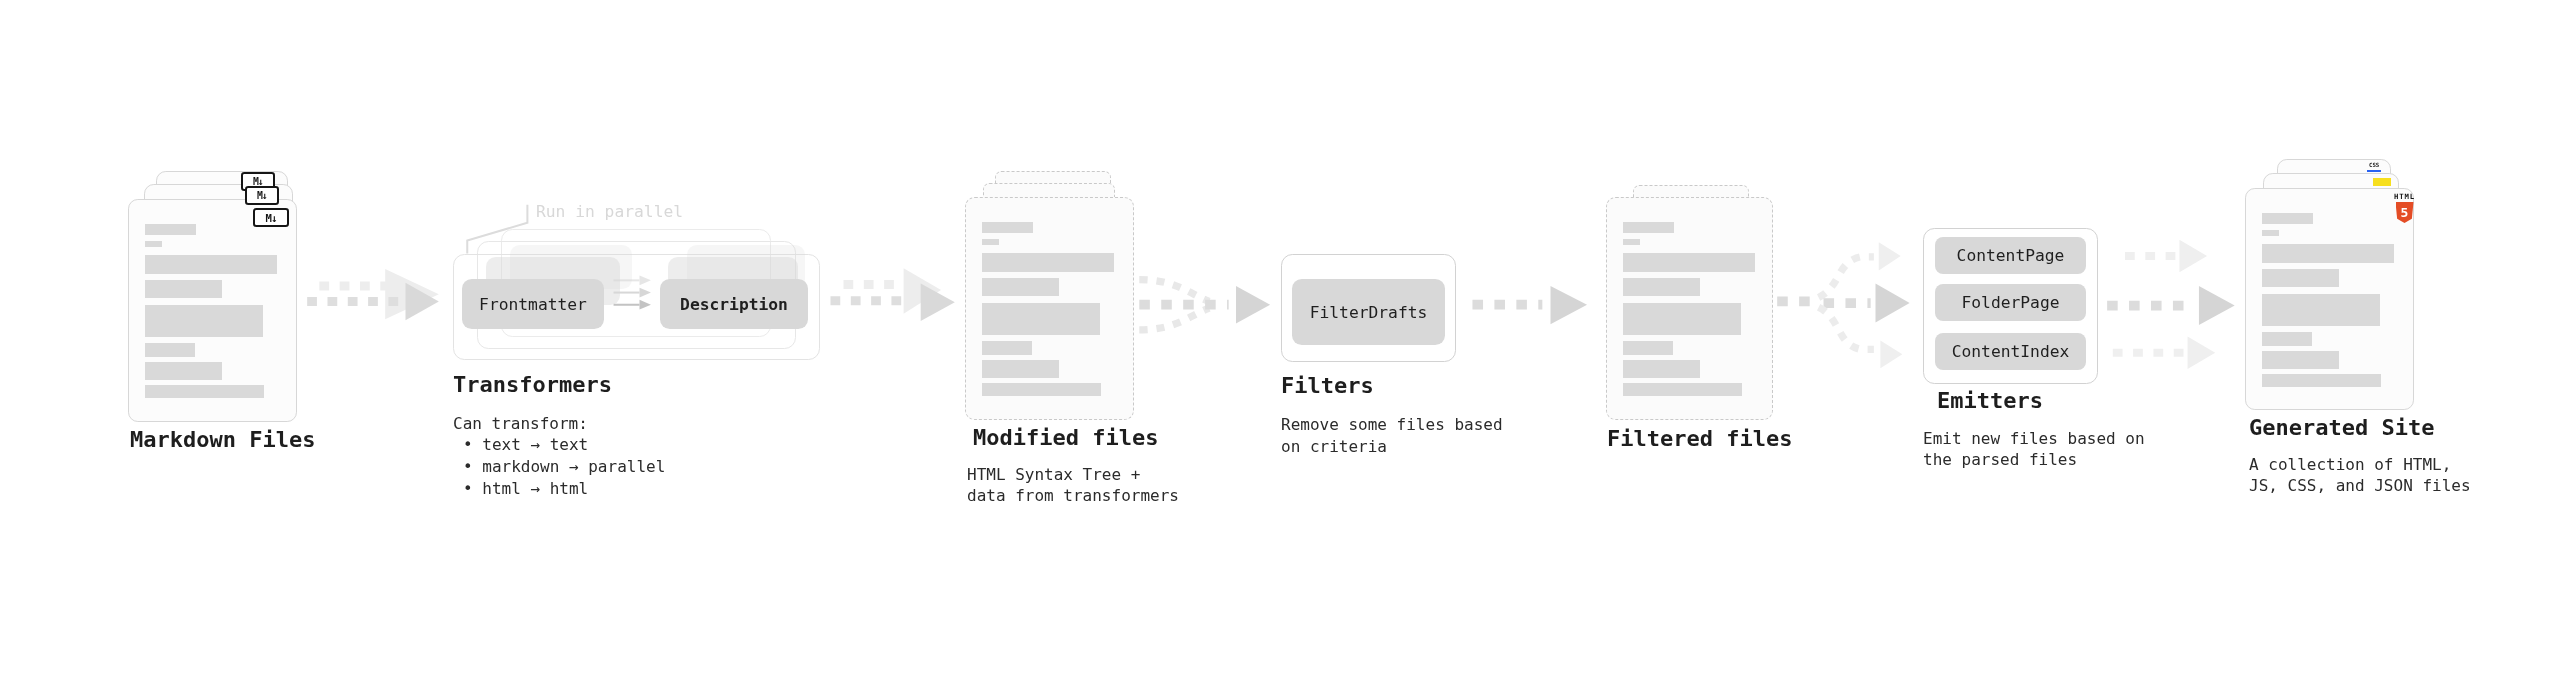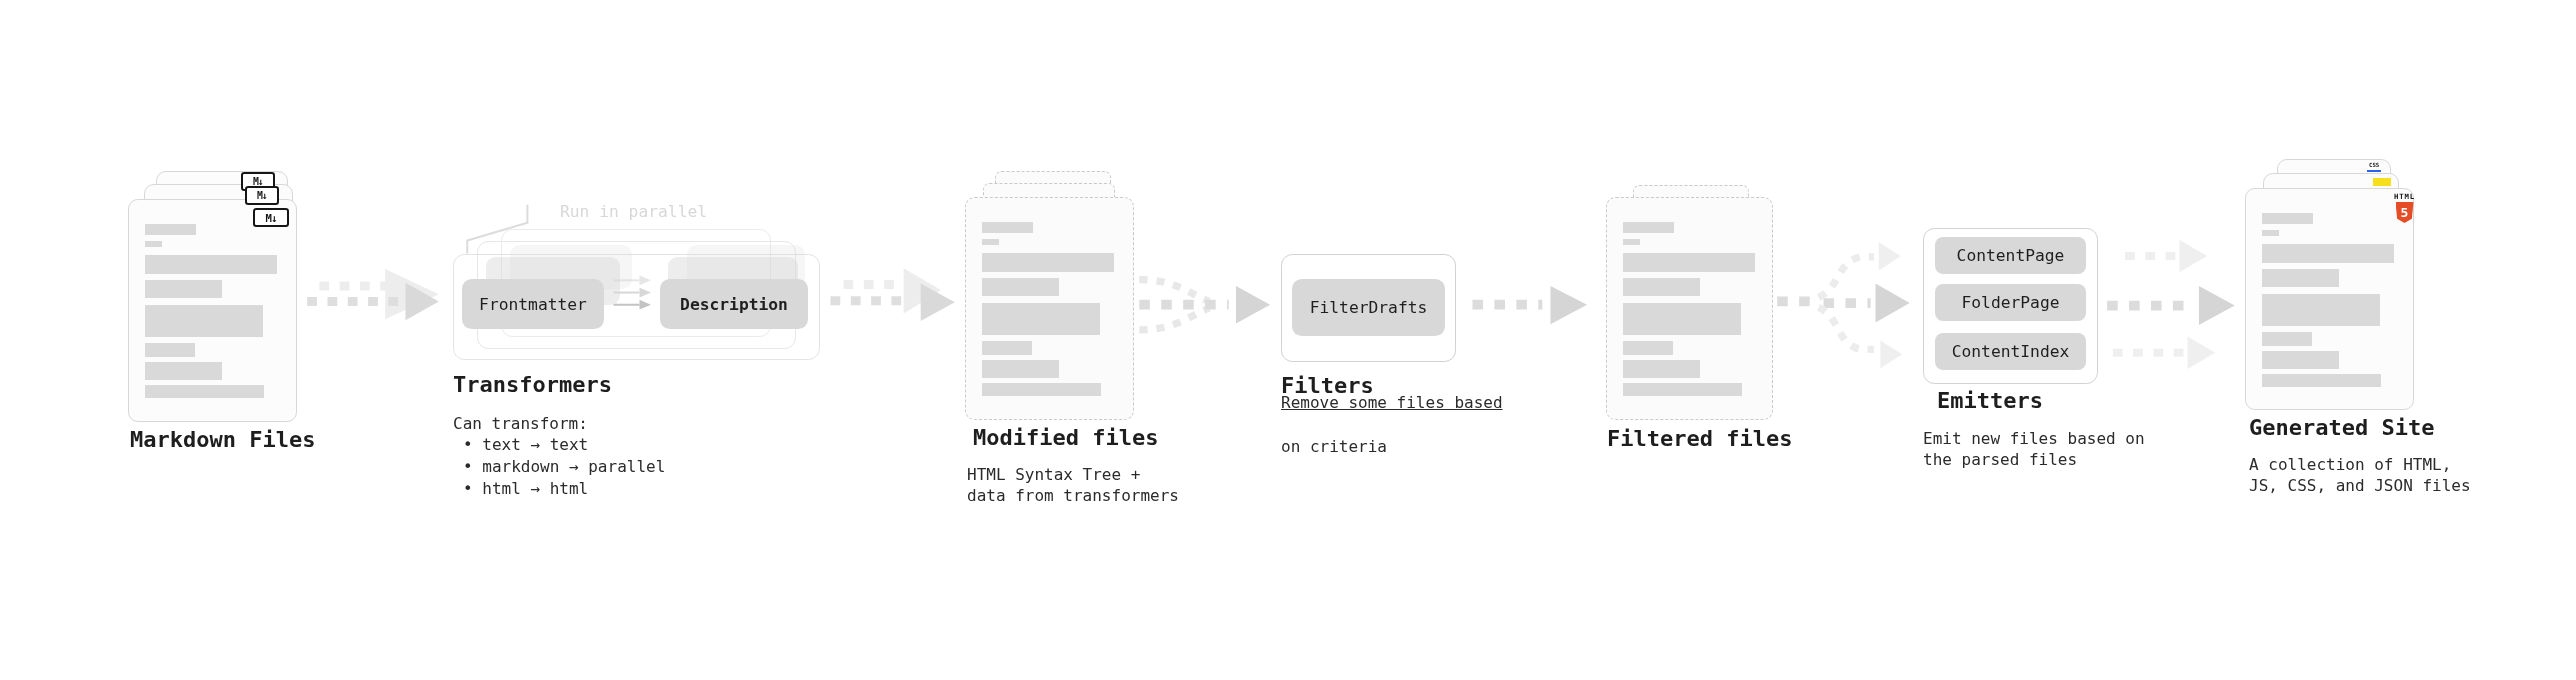--- a/index.html
+++ b/index.html
@@ -120,21 +120,21 @@
           <div class="bar" style="width: 50px; height: 14px; margin-top: 5.7px;"></div>
           <div class="bar" style="width: 77px; height: 18px; margin-top: 5.7px;"></div>
           <div class="bar" style="width: 119px; height: 13px; margin-top: 4.9px;"></div>
         </div>
     </div>
     <div class="md-badge" style="left:253px;top:208px;width:32px;height:15.4px;font-size:10.6px;">M↓</div>
     <div class="heading" style="left:130px;top:429px;">Markdown Files</div>
   </div>
 
   <div>
-    <div class="annotation" style="left:560px;top:204px;">Run in parallel</div>
+    <div class="annotation" style="left:536px;top:204px;">Run in parallel</div>
     <div class="tf-box" style="left:501px;top:229px;width:268px;height:106px;border-color:#ebebeb;"></div>
     <div class="tf-box" style="left:477px;top:241px;width:317px;height:106px;border-color:#e7e7e7;"></div>
     <div class="tf-box" style="left:453px;top:254px;width:365px;height:104px;"></div>
 
     <div class="pill ghost" style="left:510px;top:245px;width:122px;height:44px;opacity:.22;"></div>
     <div class="pill ghost" style="left:687px;top:245px;width:118px;height:44px;opacity:.22;"></div>
     <div class="pill ghost" style="left:486px;top:257px;width:134px;height:48px;opacity:.45;"></div>
     <div class="pill ghost" style="left:668px;top:257px;width:130px;height:48px;opacity:.45;"></div>
 
     <div class="pill" style="left:462px;top:279px;width:142px;height:50px;">Frontmatter</div>
@@ -162,23 +162,23 @@
           <div class="bar" style="width: 119px; height: 13px; margin-top: 4.9px;"></div>
         </div>
     </div>
     <div class="heading" style="left:967px;top:427px;padding-left:6px;">Modified files</div>
     <div class="body-text" style="left:967px;top:464px;">HTML Syntax Tree +</div>
     <div class="body-text" style="left:967px;top:485px;">data from transformers</div>
   </div>
 
   <div>
     <div class="panel" style="left:1281px;top:254px;width:173px;height:106px;"></div>
-    <div class="pill" style="left:1292px;top:279px;width:153px;height:57px;">FilterDrafts</div>
+    <div class="pill" style="left:1292px;top:279px;width:153px;height:66px;">FilterDrafts</div>
     <div class="heading" style="left:1281px;top:375px;">Filters</div>
-    <div class="body-text" style="left:1281px;top:392px;text-decoration:underline;">Remove some files based</div>
+    <div class="body-text" style="left:1281px;top:414px;">Remove some files based</div>
     <div class="body-text" style="left:1281px;top:436px;">on criteria</div>
   </div>
 
   <div>
     <div class="doc-card dashed" style="left:1633px;top:185px;width:114px;height:41px;border-radius:6.5px;"></div>
     <div class="doc-card dashed" style="left:1606px;top:197px;width:165px;height:221px;">
       <div class="doc-bars">
           <div class="bar" style="width: 51px; height: 10.6px; margin-top: 0px;"></div>
           <div class="bar" style="width: 17px; height: 5.7px; margin-top: 6.5px;"></div>
           <div class="bar" style="width: 132px; height: 18.7px; margin-top: 8.1px;"></div>

